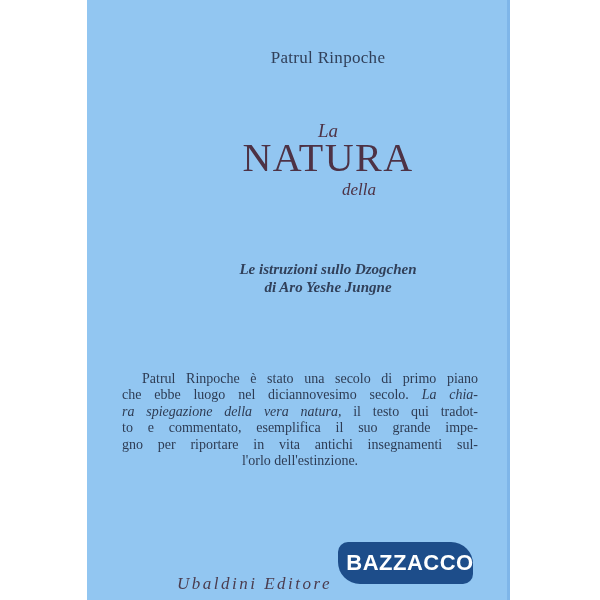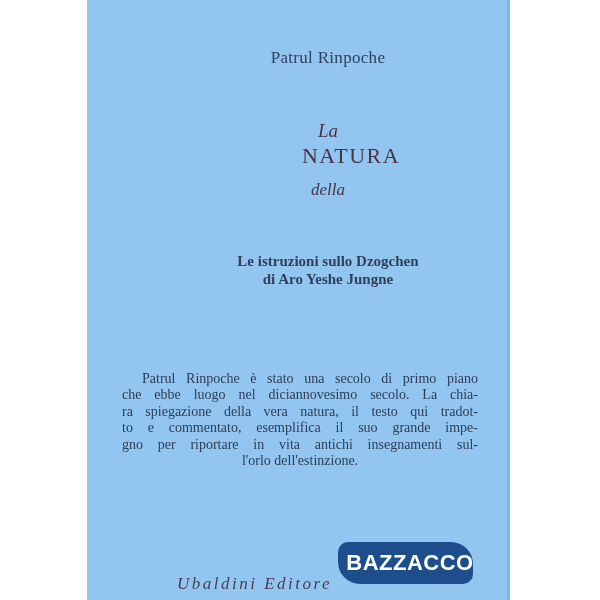--- a/index.html
+++ b/index.html
@@ -38,41 +38,42 @@
     color: #31405a;
     letter-spacing: 0.3px;
   }
   .title-la {
     top: 120px;
     font-size: 19px;
     font-style: italic;
     color: #4d3245;
   }
   .title-natura {
-    top: 143px;
-    font-size: 22px;
+    top: 134px;
+    font-size: 40px;
     letter-spacing: 1.5px;
     color: #4d3245;
-    padding-left: 23px;
   }
   .title-della {
     top: 180px;
     font-size: 17px;
     font-style: italic;
     color: #4d3245;
+    padding-left: 31px;
   }
   .title-mente {
     top: 203px;
     font-size: 30px;
     letter-spacing: 1.5px;
     color: #4d3245;
   }
   .subtitle {
-    top: 252px;
+    top: 260px;
     font-size: 15px;
+    font-style: italic;
     font-weight: 600;
     line-height: 18px;
     color: #31405a;
   }
   .blurb {
     position: absolute;
     left: 122px;
     top: 371px;
     width: 356px;
     font-size: 14px;
@@ -84,20 +85,21 @@
     text-align-last: justify;
   }
   .blurb-line.center {
     text-align: center;
     text-align-last: center;
   }
   .blurb-line.indent {
     padding-left: 20px;
   }
   .blurb-line .it {
+    font-style: italic;
   }
   .publisher {
     position: absolute;
     left: 177px;
     top: 574px;
     font-size: 17px;
     letter-spacing: 2.5px;
     color: #4b3c4e;
     white-space: nowrap;
     z-index: 1;

